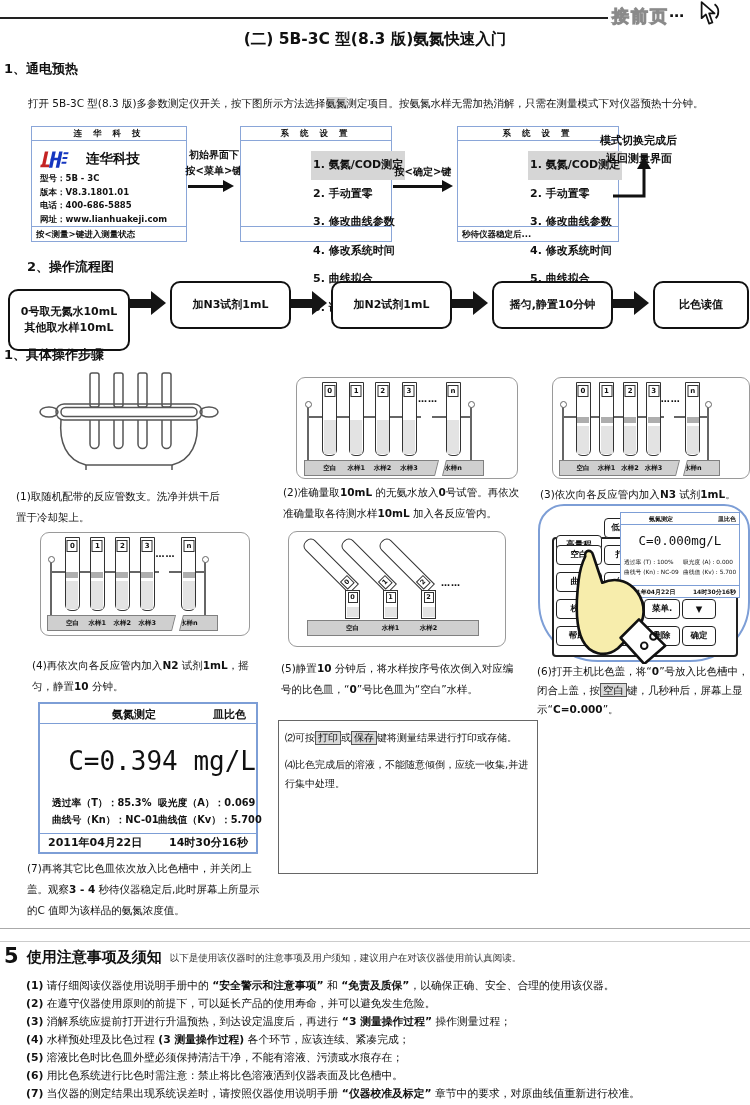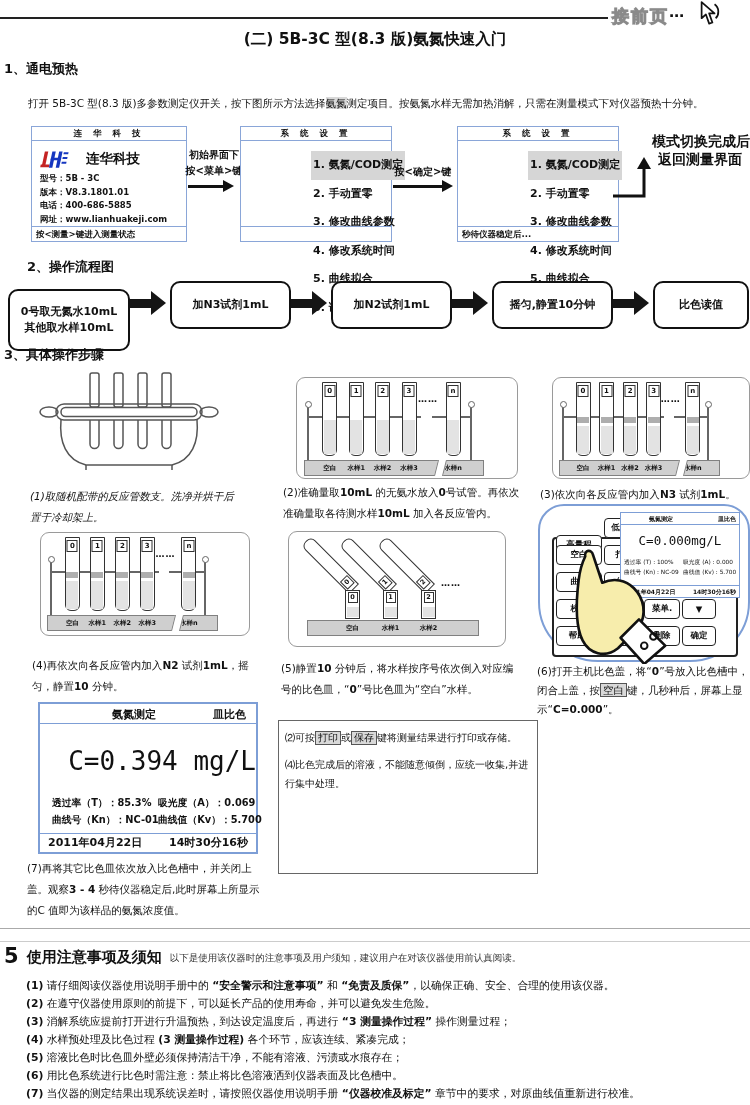--- a/index.html
+++ b/index.html
@@ -147,21 +147,21 @@
         <div class="mitem sel">1. 氨氮/COD测定</div>
         <div class="mitem">2. 手动置零</div>
         <div class="mitem">3. 修改曲线参数</div>
         <div class="mitem">4. 修改系统时间</div>
         <div class="mitem">5. 曲线拟合</div>
         <div class="mitem">6. 调取初始参数</div>
       </div>
     <div class="ft">秒待仪器稳定后...</div>
   </div>
 
-  <div class="abs" style="left:652px;top:132px;font-size:14px;font-weight:bold;line-height:18px;">
+  <div class="abs" style="left:600px;top:132px;font-size:11px;font-weight:bold;line-height:18px;">
     <div>模式切换完成后</div>
       <div style="margin-left:6px;">返回测量界面</div>
   </div>
   <svg class="abs" style="left:612px;top:156px;" width="46" height="42" viewBox="0 0 46 42">
     <path d="M1,40 H32 V12" stroke="#111" stroke-width="3" fill="none"></path>
     <polygon points="25,13 39,13 32,1" fill="#111"></polygon>
   </svg>
 
   <div class="abs h" style="left:27px;top:258px;">2、操作流程图</div>
   <div class="abs" id="flow" style="left:0;top:274px;width:750px;height:62px;">
@@ -180,42 +180,42 @@
       </div>
       <div class="fbox" style="left: 653px; top: 7px; width: 92px; height: 44px;">
         <div>比色读值</div>
       </div>
       <div class="farrow" style="left: 130px; top: 24.5px;"></div>
       <div class="farrow" style="left: 291px; top: 24.5px;"></div>
       <div class="farrow" style="left: 452px; top: 24.5px;"></div>
       <div class="farrow" style="left: 613px; top: 24.5px;"></div>
     </div>
 
-  <div class="abs h" style="left:4px;top:346px;">3、具体操作步骤</div>
+  <div class="abs h" style="left:4px;top:346px;">1、具体操作步骤</div>
 
   <svg class="abs" style="left:28px;top:370px;" width="205" height="110" viewBox="0 0 205 110">
     <g stroke="#555" stroke-width="1.5" fill="none">
       <rect x="62" y="3" width="9" height="34" rx="2"></rect>
         <rect x="86" y="3" width="9" height="34" rx="2"></rect>
       <rect x="110" y="3" width="9" height="34" rx="2"></rect>
         <rect x="134" y="3" width="9" height="34" rx="2"></rect>
       <ellipse cx="21" cy="42" rx="9" ry="5"></ellipse>
         <ellipse cx="181" cy="42" rx="9" ry="5"></ellipse>
       <rect x="28" y="34" width="146" height="16" rx="8"></rect>
       <rect x="33" y="37.5" width="136" height="9" rx="4.5"></rect>
       <path d="M33,50 C31,72 38,90 58,95 L144,95 C164,90 171,72 169,50"></path>
       <path d="M62,50 v24 a4.5,4.5 0 0 0 9,0 v-24"></path>
         <path d="M86,50 v24 a4.5,4.5 0 0 0 9,0 v-24"></path>
       <path d="M110,50 v24 a4.5,4.5 0 0 0 9,0 v-24"></path>
         <path d="M134,50 v24 a4.5,4.5 0 0 0 9,0 v-24"></path>
       <line x1="58" y1="95" x2="58" y2="100"></line>
         <line x1="144" y1="95" x2="144" y2="100"></line>
     </g>
   </svg>
-  <div class="cap" style="left:30px;top:486px;width:212px;font-style:italic;"><span>(1)取随机配带的反应管数支。洗净并烘干后置于冷却架上。</span></div>
+  <div class="cap" style="left:16px;top:486px;width:212px;"><span>(1)取随机配带的反应管数支。洗净并烘干后置于冷却架上。</span></div>
 
   <div class="panel tubefig" style="left:296px;top:377px;width:220px;height:100px;">
       <div class="rackbar" style="left: 9.9px; top: 38px; width: 114.4px;"></div>
       <div class="rackbar" style="left: 135.3px; top: 38px; width: 37.4px;"></div>
       <div class="post" style="left: 9.9px; top: 29px; height: 53px;"></div>
       <div class="postknob" style="left: 7.9px; top: 23px;"></div>
       <div class="post" style="left: 172.7px; top: 29px; height: 53px;"></div>
       <div class="postknob" style="left: 170.7px; top: 23px;"></div>
       <div class="tube" style="left: 25.3px; top: 4px;">
         <div class="numbox" style="">0</div>

